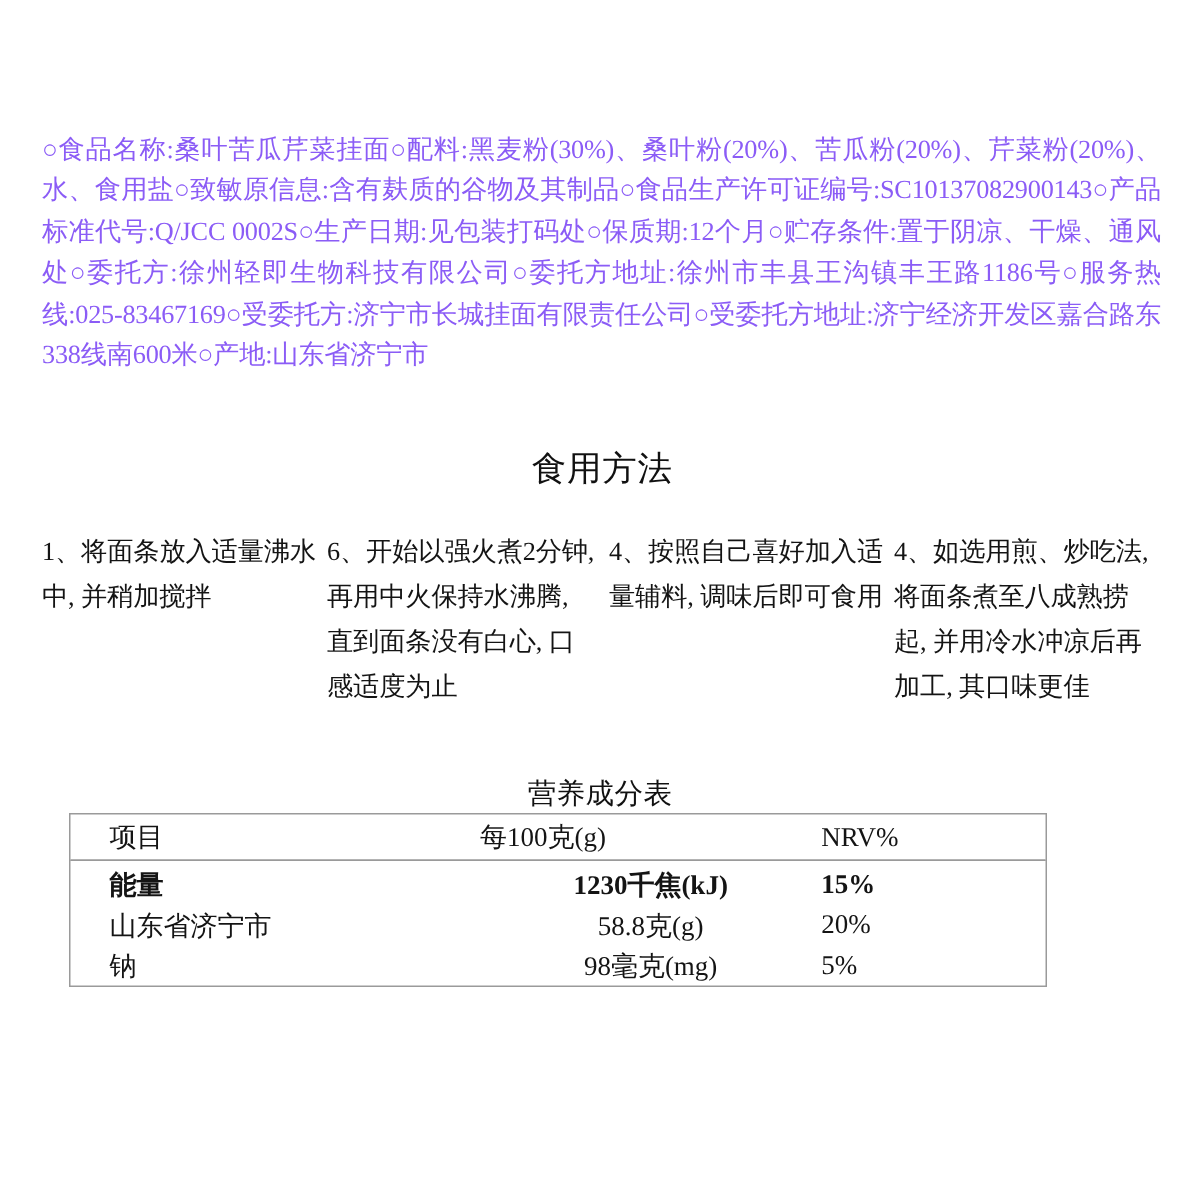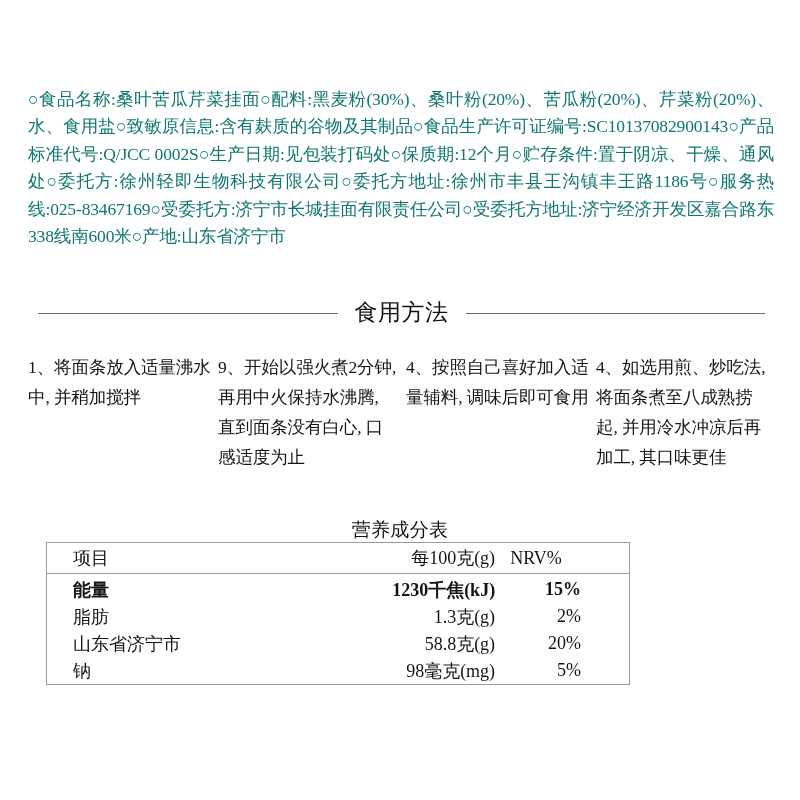--- a/index.html
+++ b/index.html
@@ -20,33 +20,34 @@
   .info-block {
     position: absolute;
     left: 28px;
     top: 86px;
     width: 746px;
     font-size: 17.5px;
     line-height: 27.4px;
     letter-spacing: -0.15px;
     text-align: justify;
     text-justify: inter-character;
-    color: #0f766e;
+    color: #8b5cf6;
   }
 
   
   .section-heading {
     position: absolute;
     left: 38px;
     top: 296px;
     width: 727px;
     height: 34px;
     display: flex;
     align-items: center;
     gap: 0;
+    flex-direction: column;
   }
   .section-heading .rule {
     flex: 1 1 auto;
     height: 1px;
     background: #6e6e6e;
   }
   .section-heading .heading-text {
     flex: 0 0 auto;
     font-size: 23px;
     line-height: 1;
@@ -87,21 +88,21 @@
     text-align: center;
     font-size: 19px;
     line-height: 24px;
     color: #111111;
     letter-spacing: 0.3px;
   }
   .nutrition-wrap {
     position: absolute;
     left: 46px;
     top: 542px;
-    width: 584px;
+    width: 652px;
     border: 1px solid #9a9a9a;
     box-sizing: border-box;
     background: #ffffff;
   }
   table.nutrition {
     width: 100%;
     border-collapse: collapse;
     font-size: 18px;
     color: #141414;
   }
@@ -111,41 +112,41 @@
     padding: 0;
     font-weight: normal;
     height: 27px;
     vertical-align: middle;
   }
   table.nutrition thead tr { border-bottom: 1px solid #9a9a9a; }
   table.nutrition thead th { height: 30px; }
   table.nutrition tbody tr:first-child td { padding-top: 2px; font-weight: bold; }
 
   .col-item   { width: 42%;  text-align: left;  padding-left: 26px !important; }
-  .col-value  { width: 35%;  text-align: right; padding-right: 0px !important; }
-  .col-nrv    { width: 23%;  text-align: right; padding-right: 48px !important; }
+  .col-value  { width: 35%;  text-align: center; padding-right: 0px !important; }
+  .col-nrv    { width: 23%;  text-align: left; padding-right: 48px !important; }
 
-  thead .col-value { text-align: right; padding-right: 0 !important; }
-  thead .col-nrv   { text-align: center;  padding-right: 52px !important; }
+  thead .col-value { text-align: left; padding-right: 0 !important; }
+  thead .col-nrv   { text-align: left;  padding-right: 52px !important; }
   thead .col-item  { text-align: left;   padding-left: 26px !important; }
 </style>
 </head>
 <body>
 
 <div class="info-block">○食品名称:桑叶苦瓜芹菜挂面○配料:黑麦粉(30%)、桑叶粉(20%)、苦瓜粉(20%)、芹菜粉(20%)、水、食用盐○致敏原信息:含有麸质的谷物及其制品○食品生产许可证编号:SC10137082900143○产品标准代号:Q/JCC 0002S○生产日期:见包装打码处○保质期:12个月○贮存条件:置于阴凉、干燥、通风处○委托方:徐州轻即生物科技有限公司○委托方地址:徐州市丰县王沟镇丰王路1186号○服务热线:025-83467169○受委托方:济宁市长城挂面有限责任公司○受委托方地址:济宁经济开发区嘉合路东338线南600米○产地:山东省济宁市</div>
 
 <div class="section-heading">
   <span class="rule"></span>
   <span class="heading-text">食用方法</span>
   <span class="rule"></span>
 </div>
 
 <div class="steps">
   <div class="step step-1">1、将面条放入适量沸水中, 并稍加搅拌</div>
-  <div class="step step-2">9、开始以强火煮2分钟, 再用中火保持水沸腾, 直到面条没有白心, 口感适度为止</div>
+  <div class="step step-2">6、开始以强火煮2分钟, 再用中火保持水沸腾, 直到面条没有白心, 口感适度为止</div>
   <div class="step step-3">4、按照自己喜好加入适量辅料, 调味后即可食用</div>
   <div class="step step-4">4、如选用煎、炒吃法, 将面条煮至八成熟捞起, 并用冷水冲凉后再加工, 其口味更佳</div>
 </div>
 
 <div class="nutrition-title">营养成分表</div>
 
 <div class="nutrition-wrap">
   <table class="nutrition">
     <thead>
       <tr>
@@ -154,25 +155,20 @@
         <th class="col-nrv">NRV%</th>
       </tr>
     </thead>
     <tbody>
       <tr>
         <td class="col-item">能量</td>
         <td class="col-value">1230千焦(kJ)</td>
         <td class="col-nrv">15%</td>
       </tr>
       <tr>
-        <td class="col-item">脂肪</td>
-        <td class="col-value">1.3克(g)</td>
-        <td class="col-nrv">2%</td>
-      </tr>
-      <tr>
         <td class="col-item">山东省济宁市</td>
         <td class="col-value">58.8克(g)</td>
         <td class="col-nrv">20%</td>
       </tr>
       <tr>
         <td class="col-item">钠</td>
         <td class="col-value">98毫克(mg)</td>
         <td class="col-nrv">5%</td>
       </tr>
     </tbody>

